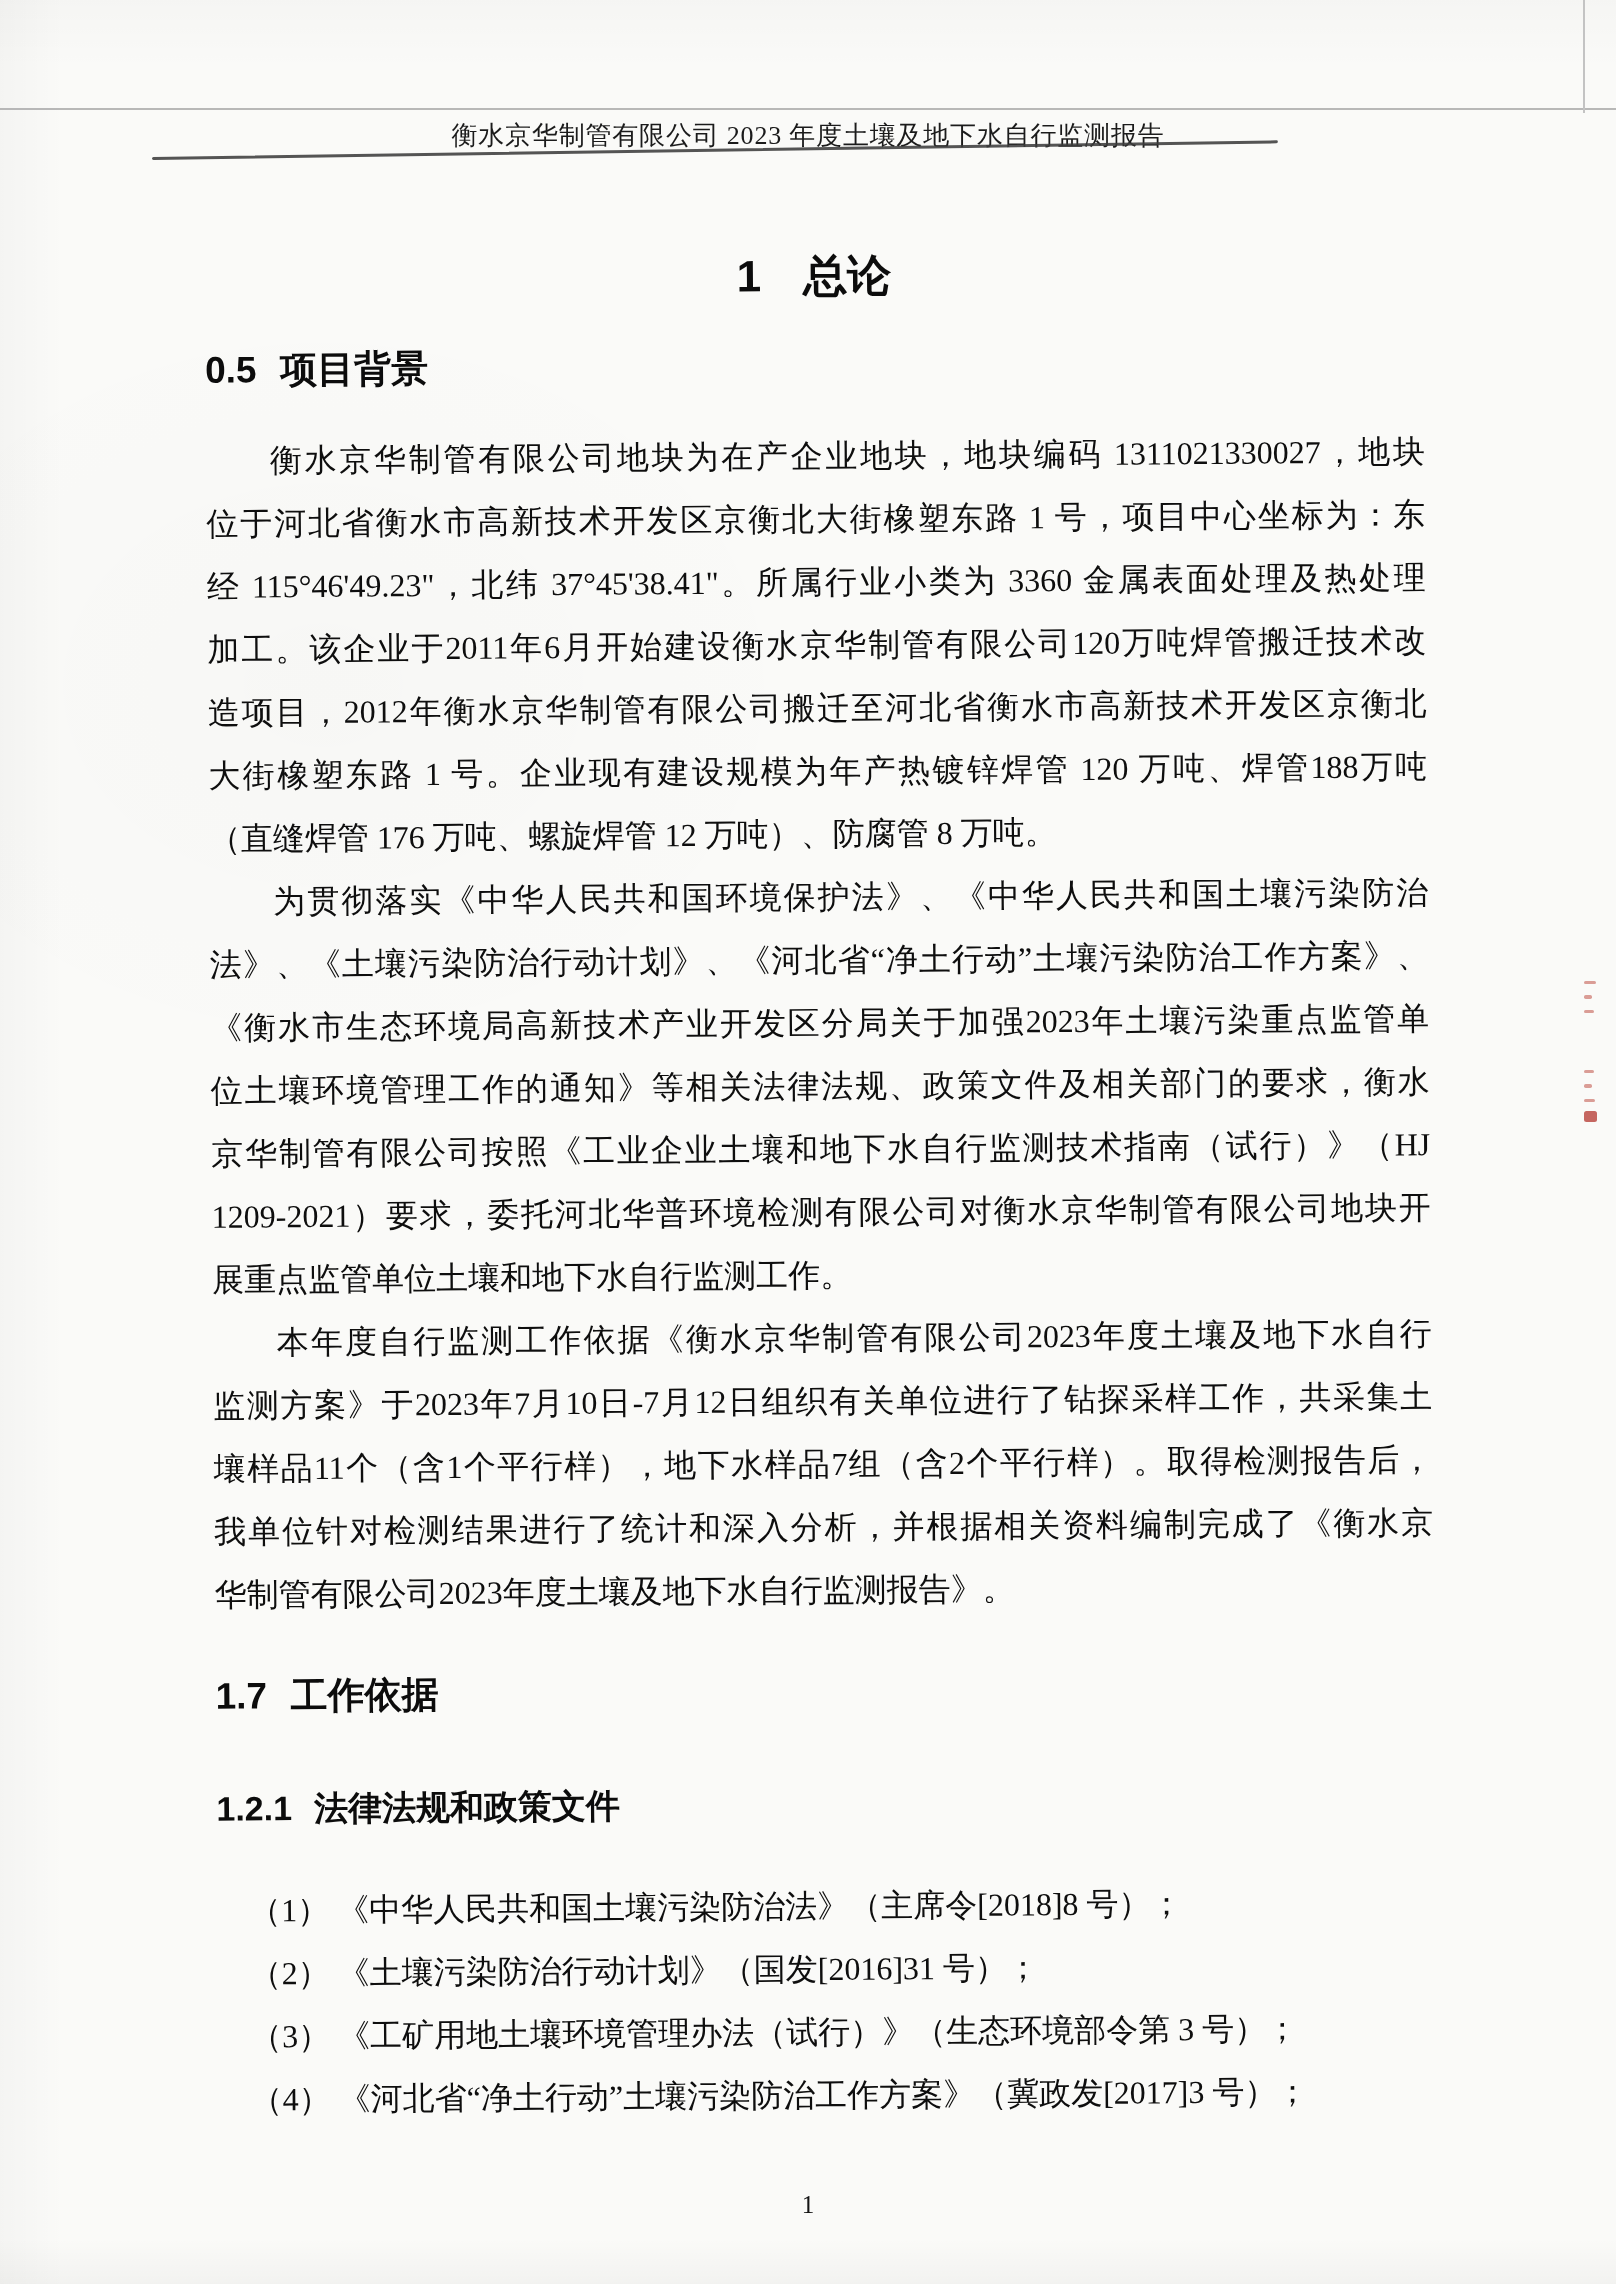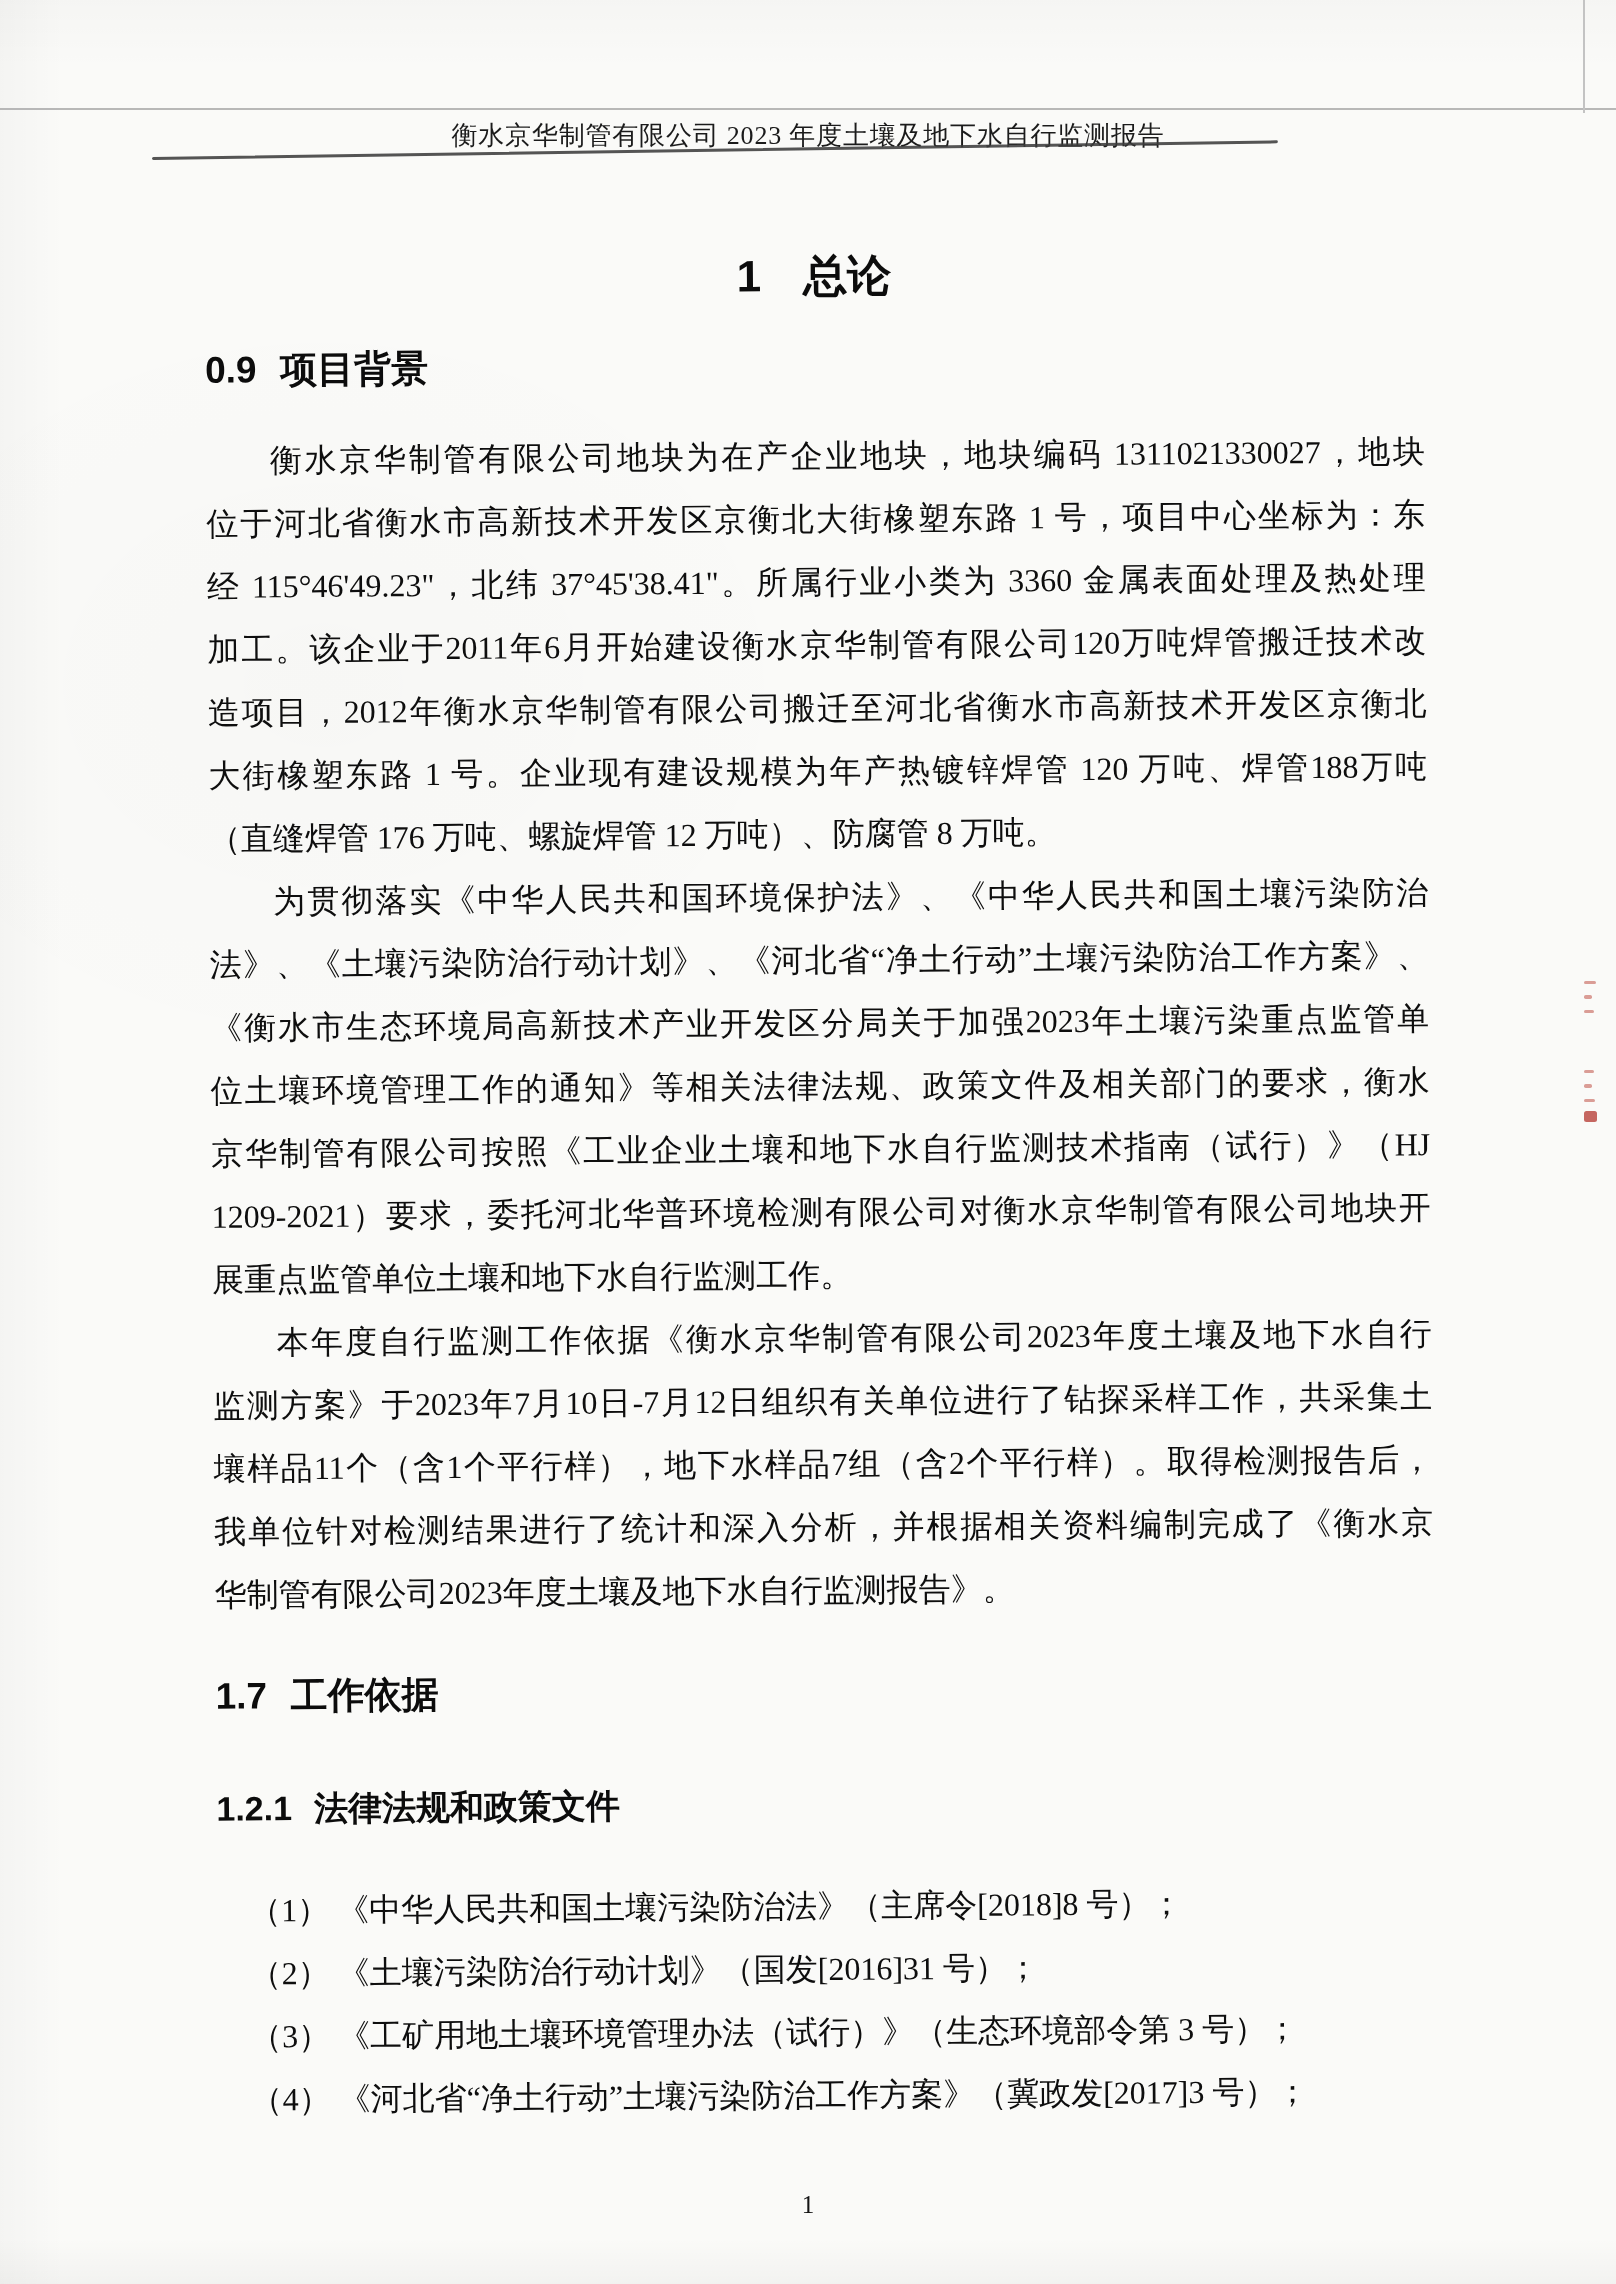--- a/index.html
+++ b/index.html
@@ -90,21 +90,21 @@
     <div class="blob"></div>
   </div>
 
   <div class="content">
 
     <div class="chapter-heading">
       <span class="num">1</span><span>总论</span>
     </div>
 
     <div class="h2">
-      <span class="h-num">0.9</span><span class="h-txt">项目背景</span>
+      <span class="h-num">0.5</span><span class="h-txt">项目背景</span>
     </div>
 
     <div class="body-block">
       <div class="line first">衡水京华制管有限公司地块为在产企业地块，地块编码 1311021330027，地块</div>
       <div class="line">位于河北省衡水市高新技术开发区京衡北大街橡塑东路 1 号，项目中心坐标为：东</div>
       <div class="line">经 115°46'49.23"，北纬 37°45'38.41"。所属行业小类为 3360 金属表面处理及热处理</div>
       <div class="line">加工。该企业于2011年6月开始建设衡水京华制管有限公司120万吨焊管搬迁技术改</div>
       <div class="line">造项目，2012年衡水京华制管有限公司搬迁至河北省衡水市高新技术开发区京衡北</div>
       <div class="line">大街橡塑东路 1 号。企业现有建设规模为年产热镀锌焊管 120 万吨、焊管188万吨</div>
       <div class="line lastline">（直缝焊管 176 万吨、螺旋焊管 12 万吨）、防腐管 8 万吨。</div>

